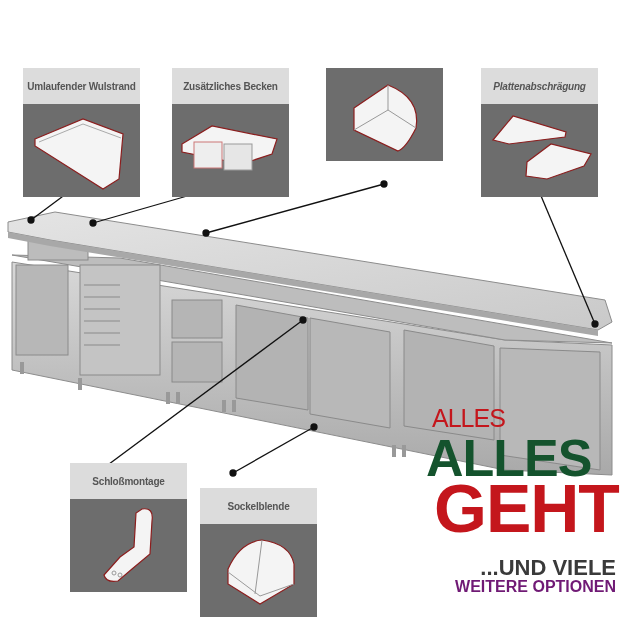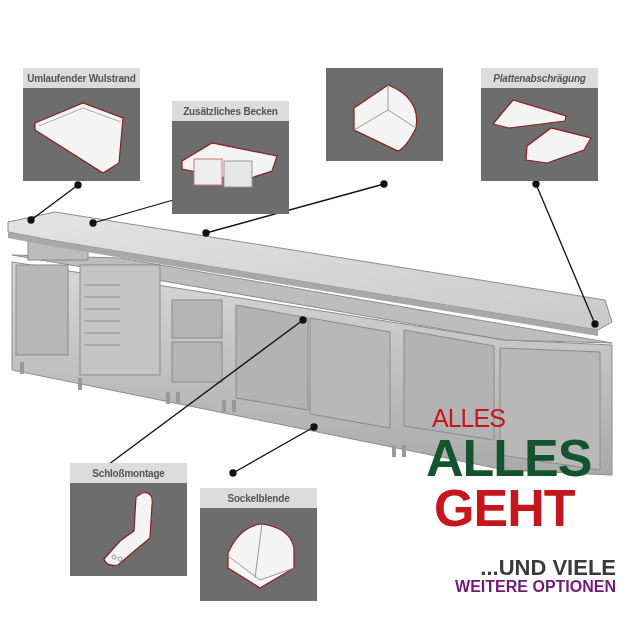--- a/index.html
+++ b/index.html
@@ -1,25 +1,25 @@
 <!DOCTYPE html>
 <html><head>
 <meta charset="utf-8">
 <style>
   html,body{margin:0;padding:0;background:#fff;}
   body{width:640px;height:640px;position:relative;overflow:hidden;font-family:"Liberation Sans",sans-serif;}
   .box{position:absolute;width:117px;}
-  .box .hdr{height:20px;background:#dcdcdc;color:#555;font-size:10px;font-weight:bold;display:flex;align-items:center;justify-content:center;white-space:nowrap;letter-spacing:-0.2px;}
+  .box .hdr{height:36px;background:#dcdcdc;color:#555;font-size:10px;font-weight:bold;display:flex;align-items:center;justify-content:center;white-space:nowrap;letter-spacing:-0.2px;}
   .box .body{height:93px;background:#6d6d6d;position:relative;overflow:hidden;}
   .box svg{position:absolute;left:0;top:0;width:117px;height:93px;}
   #scene{position:absolute;left:0;top:0;width:640px;height:640px;}
   .slogan{position:absolute;font-family:"Liberation Sans",sans-serif;}
   .fast{left:432px;top:404px;color:#c4161c;font-size:25px;letter-spacing:-1px;}
   .alles{left:426px;top:432px;color:#14532d;font-size:52px;font-weight:bold;letter-spacing:-1px;line-height:52px;}
-  .geht{left:434px;top:482px;color:#c4161c;font-size:52px;font-weight:bold;letter-spacing:-1px;line-height:52px;}
+  .geht{left:434px;top:482px;color:#c4161c;font-size:68px;font-weight:bold;letter-spacing:-1px;line-height:52px;}
   .sub1{right:24px;top:555px;color:#3a3a3a;font-size:22px;font-weight:bold;text-align:right;}
   .sub2{right:24px;top:578px;color:#701a75;font-size:16px;font-weight:bold;text-align:right;}
 </style>
 </head>
 <body>
 
 <svg id="scene" viewBox="0 0 640 640">
   <defs>
     <linearGradient id="steel" x1="0" y1="0" x2="0" y2="1">
       <stop offset="0" stop-color="#d8d8d8"></stop>
@@ -94,21 +94,21 @@
   <div class="hdr">Umlaufender Wulstrand</div>
   <div class="body">
     <svg viewBox="0 0 117 93">
       <polygon points="12,35 60,15 100,30 96,75 80,85 12,42" fill="#f4f4f4" stroke="#8b1e1e" stroke-width="1.2"></polygon>
       <line x1="16" y1="38" x2="60" y2="20" stroke="#aaa"></line>
         <line x1="60" y1="20" x2="98" y2="34" stroke="#aaa"></line>
     </svg>
   </div>
 </div>
 
-<div class="box" style="left:172px;top:68px;margin-top:33px;">
+<div class="box" style="left:172px;top:68px;">
   <div class="hdr">Zusätzliches Becken</div>
   <div class="body">
     <svg viewBox="0 0 117 93">
       <polygon points="10,40 40,22 105,35 100,50 70,60 10,48" fill="#f4f4f4" stroke="#8b1e1e" stroke-width="1.2"></polygon>
       <rect x="22" y="38" width="28" height="26" fill="#eee" stroke="#c77"></rect>
       <rect x="52" y="40" width="28" height="26" fill="#e6e6e6" stroke="#999"></rect>
     </svg>
   </div>
 </div>
 

